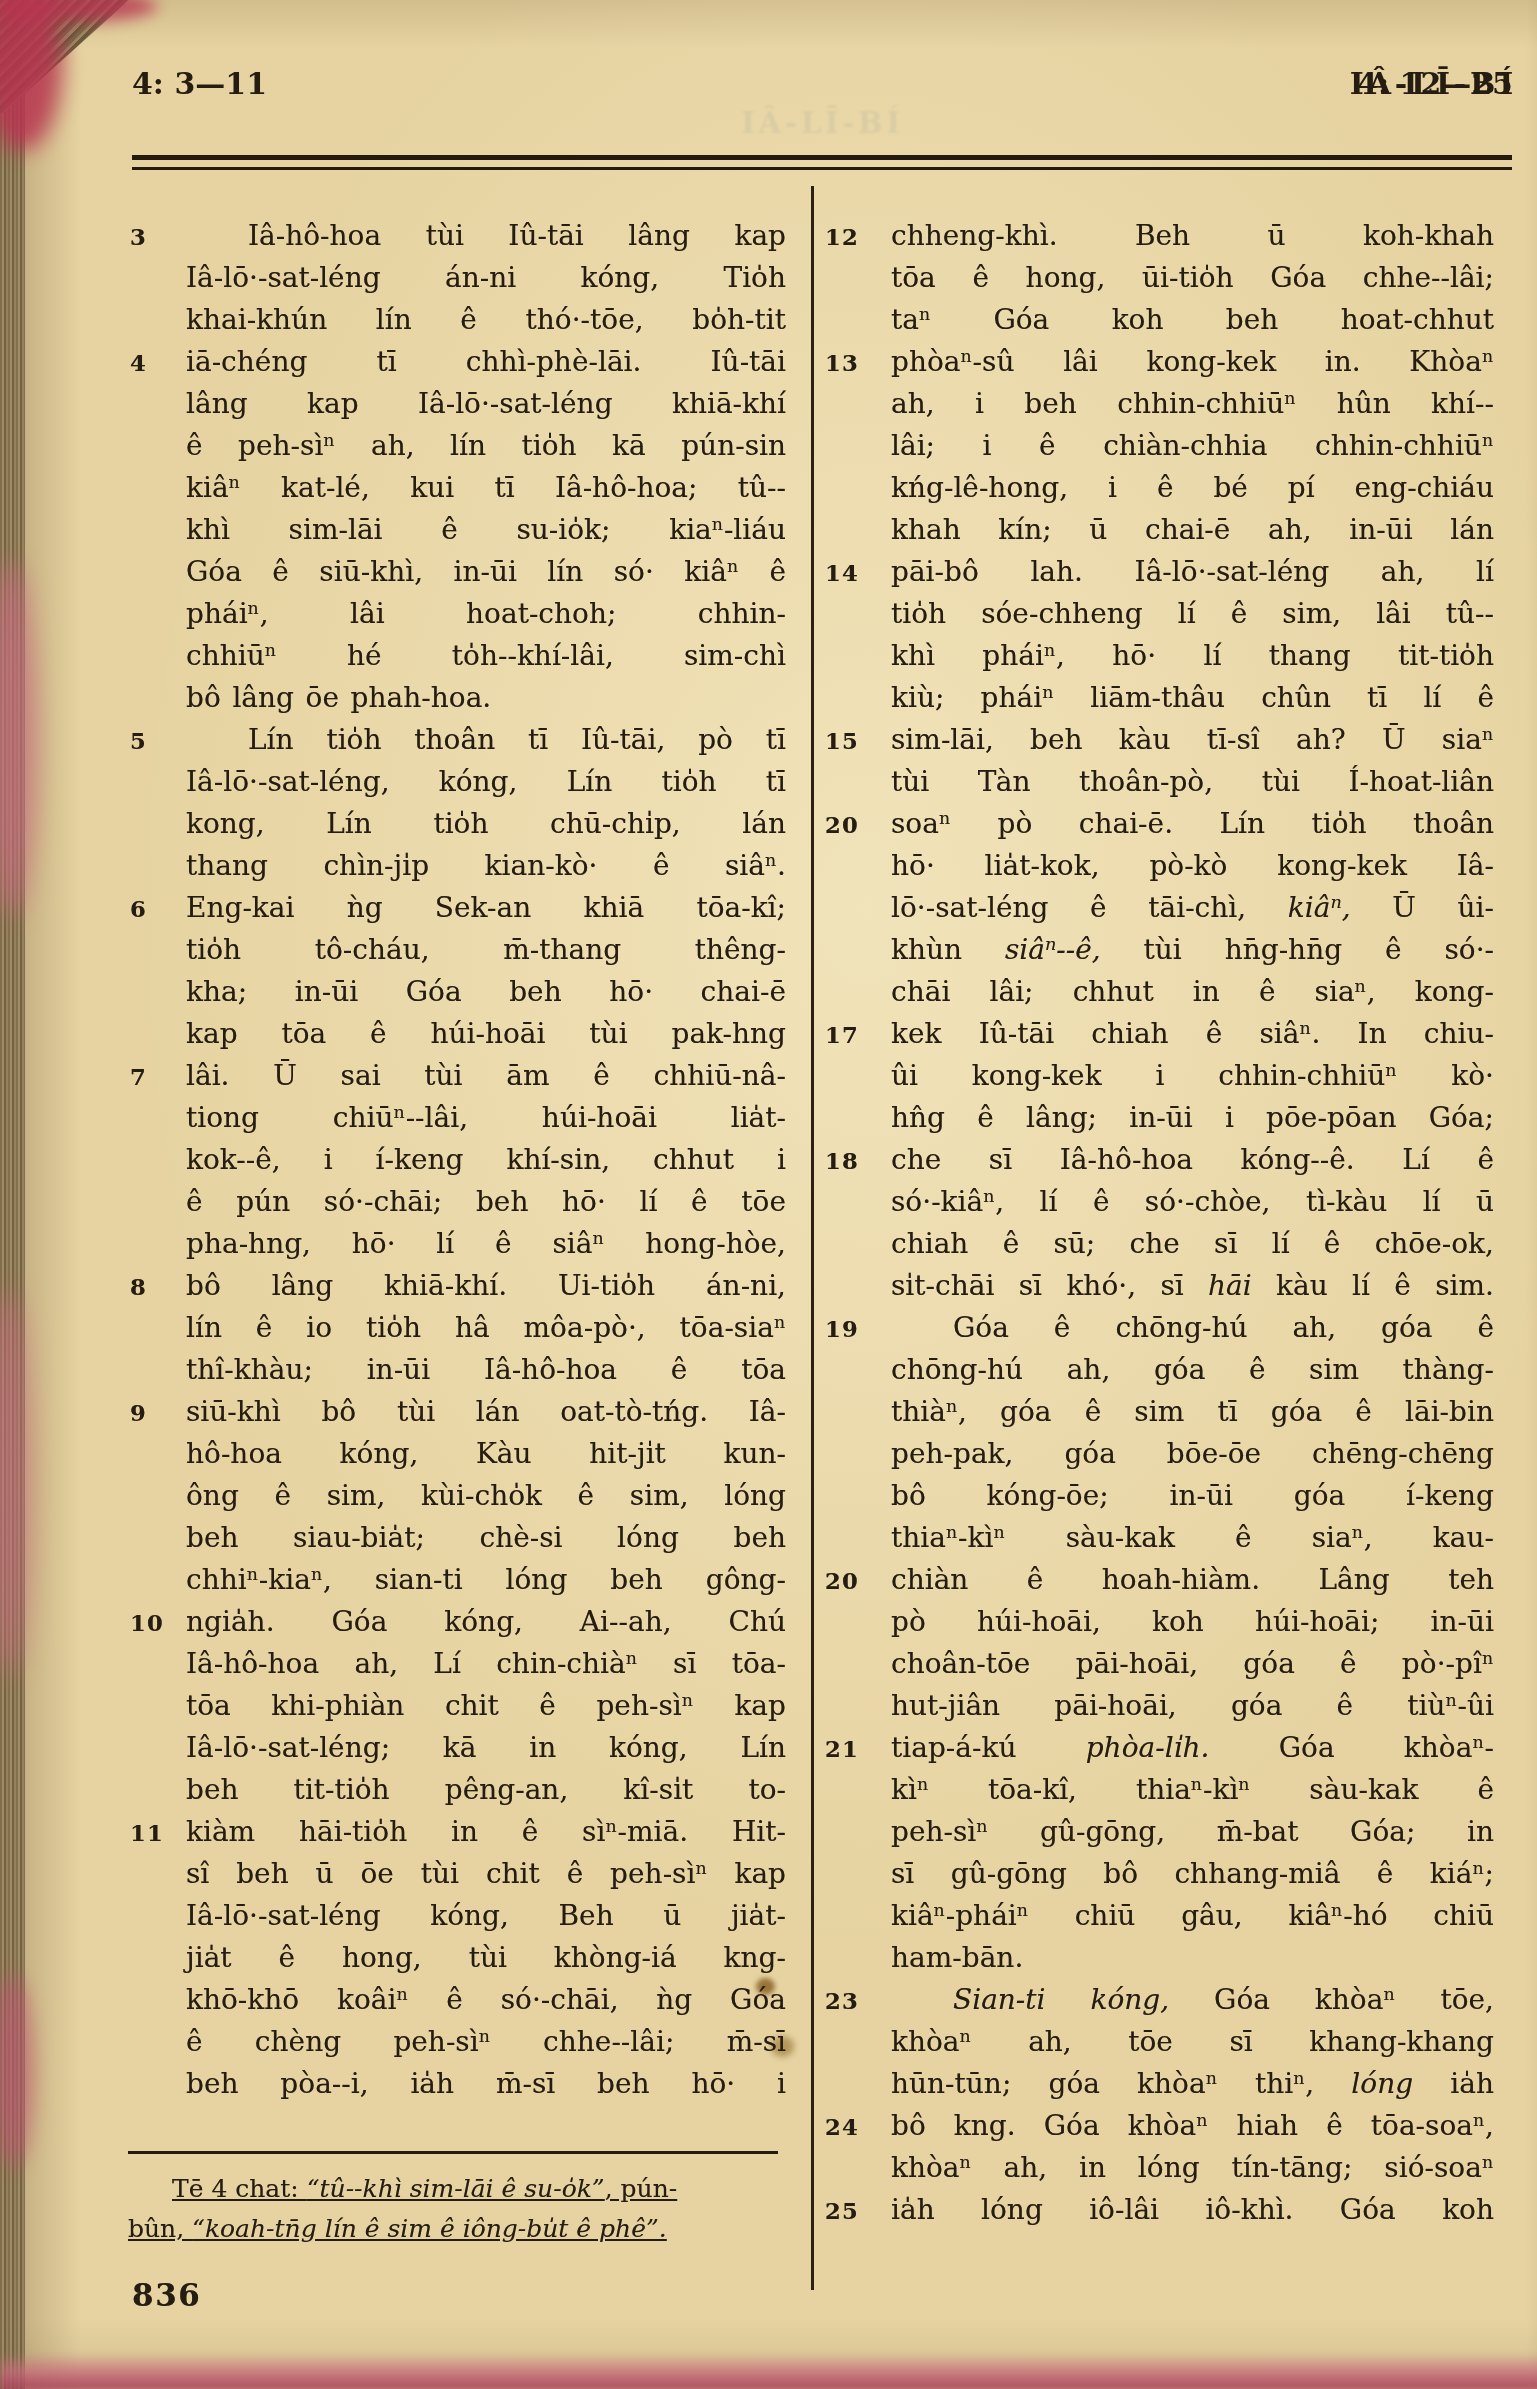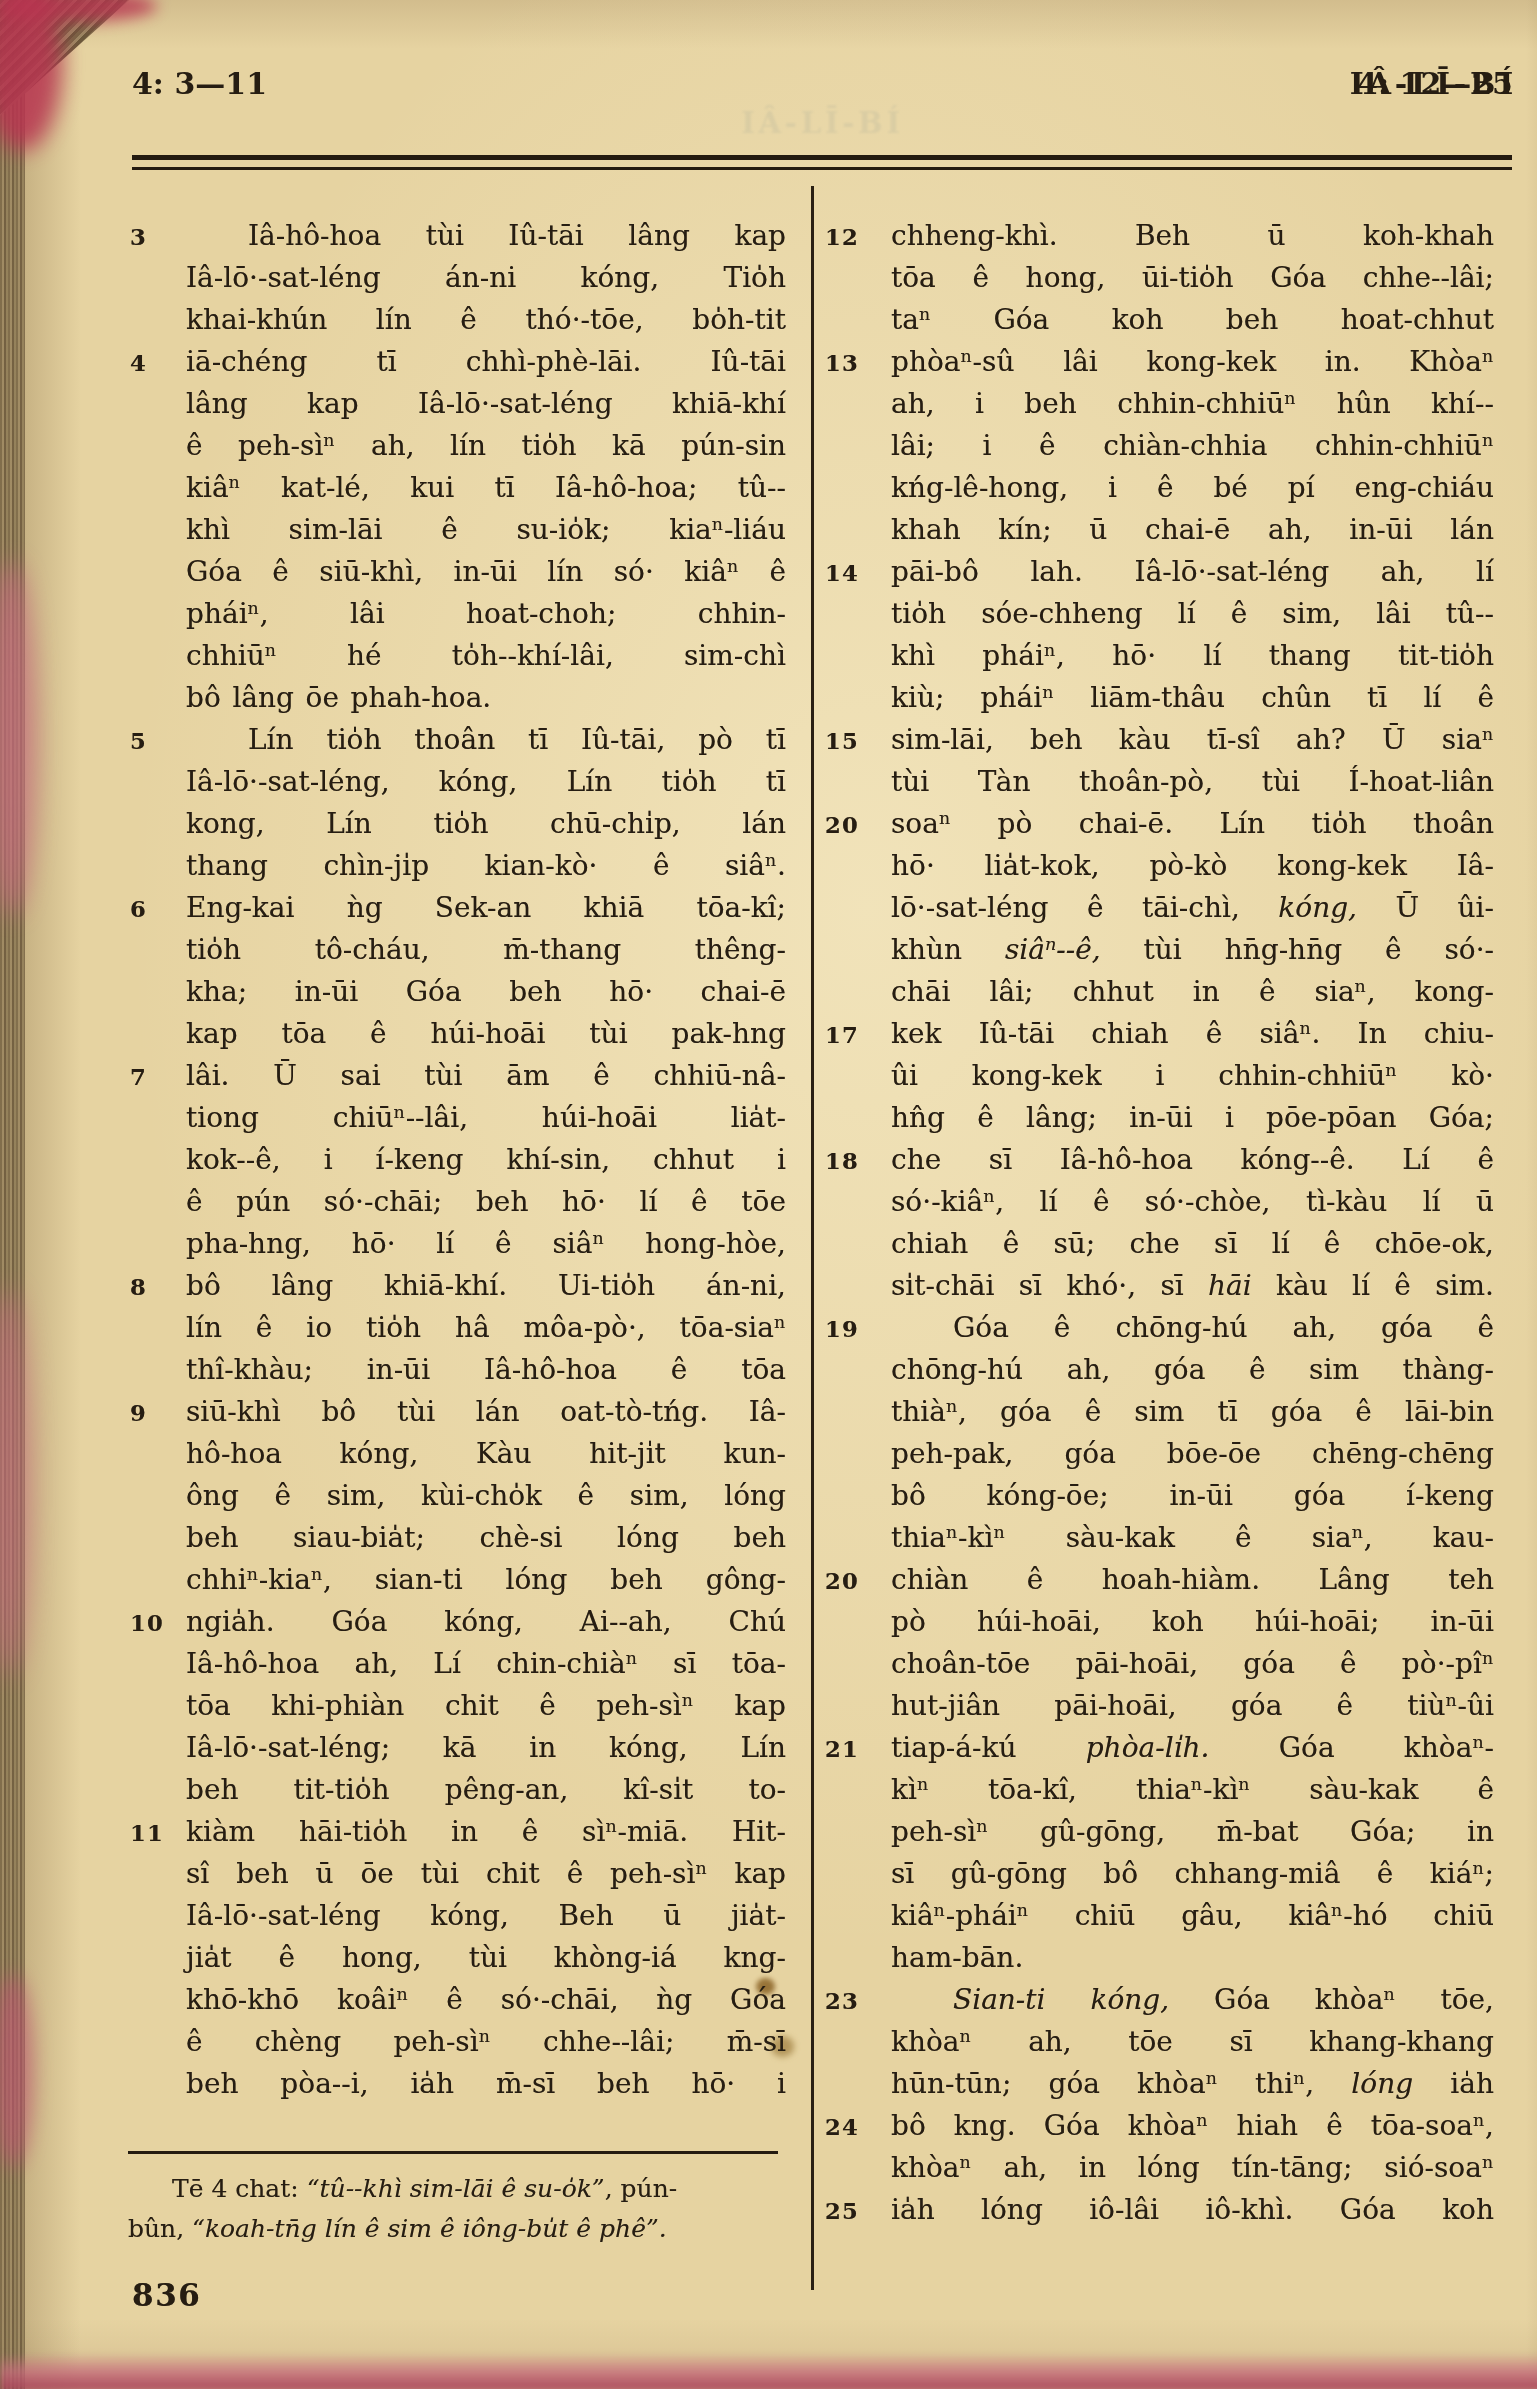--- a/index.html
+++ b/index.html
@@ -70,21 +70,21 @@
   .line.ind{text-indent:62px;}
   .line.nj{text-align-last:left;}
   .vnum{
     position:absolute; left:-56px; top:1.1px; width:50px; text-align:left;
     font-size:22.7px; font-weight:bold; text-indent:0; letter-spacing:1.1px;
   }
   .col1 .vnum{left:-66px;}
   .it{font-style:italic;}
   
   .fn-rule{position:absolute; left:128px; top:2151px; width:650px; height:3.2px; background:#241b10;}
-  .footnote{position:absolute; left:128px; top:2169px; width:690px; font-size:25px; line-height:40px;}
+  .footnote{position:absolute; left:128px; top:2169px; width:690px; font-size:25px; line-height:40px;text-decoration:underline;}
   .fline{text-shadow:0 0 0.5px rgba(38,29,18,0.4);}
   .fline.ind{text-indent:44px;}
   
   .page-number{
     position:absolute; left:132px; top:2277px; width:1381px; text-align:left;
     font-size:31px; font-weight:bold; letter-spacing:1.6px;
     text-shadow:0 0 0.5px rgba(38,29,18,0.5);
   }
 </style>
 </head>
@@ -170,21 +170,21 @@
       <div class="line"><span>kńg-lê-hong, i ê bé pí eng-chiáu</span></div>
       <div class="line"><span>khah kín; ū chai-ē ah, in-ūi lán</span></div>
       <div class="line"><span class="vnum">14</span><span>pāi-bô lah. Iâ-lō·-sat-léng ah, lí</span></div>
       <div class="line"><span>tio̍h sóe-chheng lí ê sim, lâi tû--</span></div>
       <div class="line"><span>khì pháiⁿ, hō· lí thang tit-tio̍h</span></div>
       <div class="line"><span>kiù; pháiⁿ liām-thâu chûn tī lí ê</span></div>
       <div class="line"><span class="vnum">15</span><span>sim-lāi, beh kàu tī-sî ah? Ū siaⁿ</span></div>
       <div class="line"><span>tùi Tàn thoân-pò, tùi Í-hoat-liân</span></div>
       <div class="line"><span class="vnum">20</span><span>soaⁿ pò chai-ē. Lín tio̍h thoân</span></div>
       <div class="line"><span>hō· lia̍t-kok, pò-kò kong-kek Iâ-</span></div>
-      <div class="line"><span>lō·-sat-léng ê tāi-chì, </span><span class="it">kóng,</span><span> Ū ûi-</span></div>
+      <div class="line"><span>lō·-sat-léng ê tāi-chì, </span><span class="it">kiâⁿ,</span><span> Ū ûi-</span></div>
       <div class="line"><span>khùn </span><span class="it">siâⁿ--ê,</span><span> tùi hn̄g-hn̄g ê só·-</span></div>
       <div class="line"><span>chāi lâi; chhut in ê siaⁿ, kong-</span></div>
       <div class="line"><span class="vnum">17</span><span>kek Iû-tāi chiah ê siâⁿ. In chiu-</span></div>
       <div class="line"><span>ûi kong-kek i chhin-chhiūⁿ kò·</span></div>
       <div class="line"><span>hn̂g ê lâng; in-ūi i pōe-pōan Góa;</span></div>
       <div class="line"><span class="vnum">18</span><span>che sī Iâ-hô-hoa kóng--ê. Lí ê</span></div>
       <div class="line"><span>só·-kiâⁿ, lí ê só·-chòe, tì-kàu lí ū</span></div>
       <div class="line"><span>chiah ê sū; che sī lí ê chōe-ok,</span></div>
       <div class="line"><span>si̍t-chāi sī khó·, sī </span><span class="it">hāi</span><span> kàu lí ê sim.</span></div>
       <div class="line ind"><span class="vnum">19</span><span>Góa ê chōng-hú ah, góa ê</span></div>

